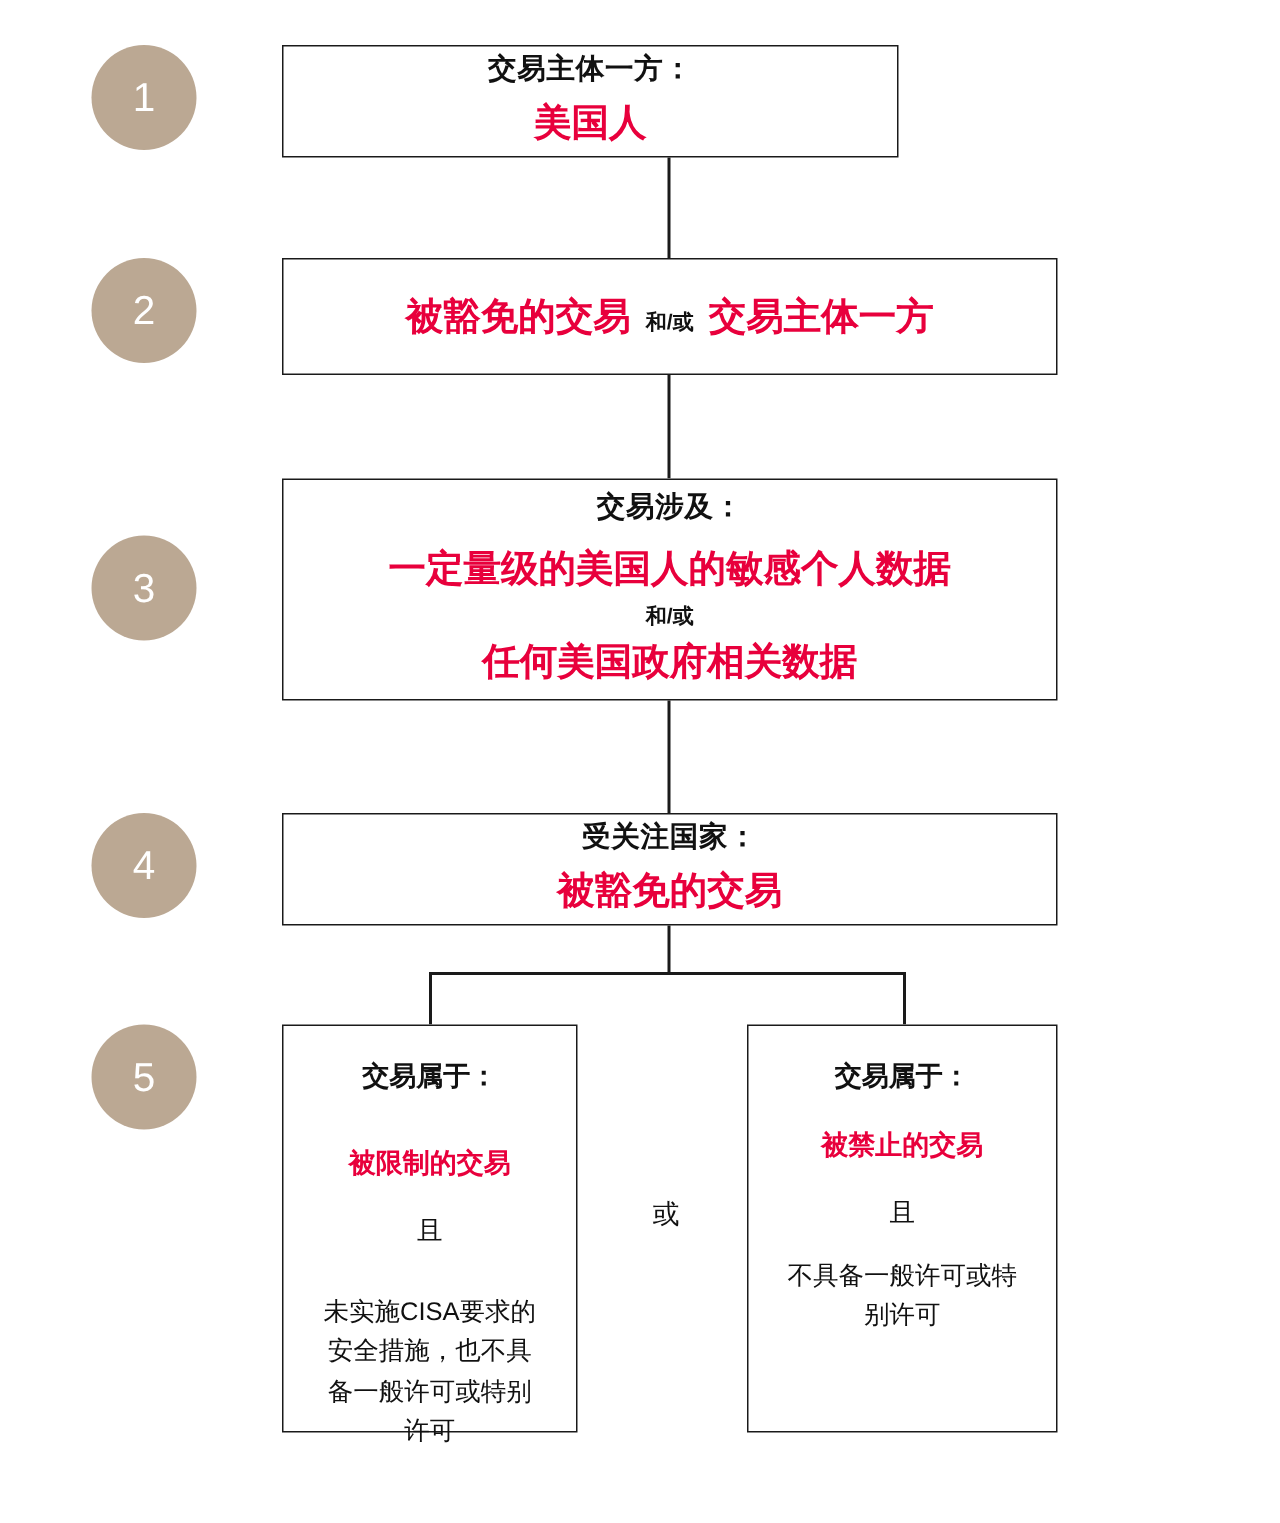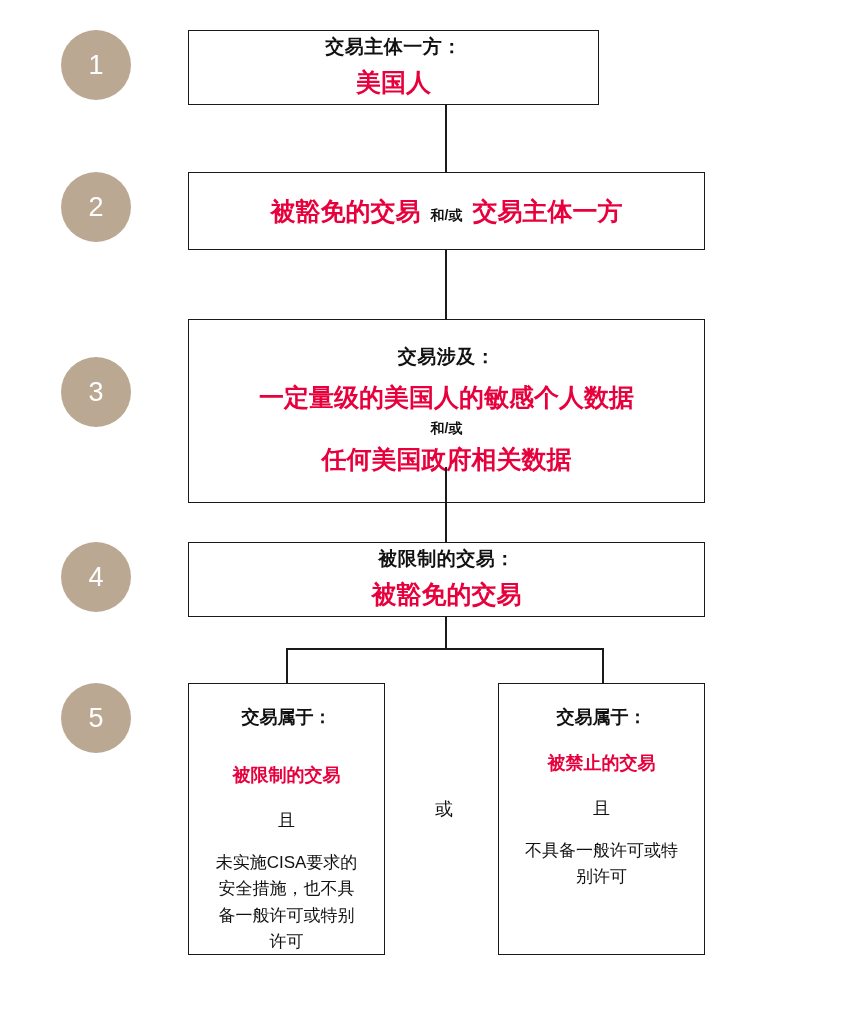--- a/index.html
+++ b/index.html
@@ -138,44 +138,44 @@
   <div class="box" style="left:188px; top:172px; width:517px; height:78px;">
     <div style="display:flex; align-items:baseline; gap:10px;">
       <span class="red">被豁免的交易</span>
       <span class="black-mid">和/或</span>
       <span class="red">交易主体一方</span>
     </div>
   </div>
 
   <div class="vline" style="left:445px; top:250px; height:69px;"></div>
 
-  <div class="box" style="left:188px; top:319px; width:517px; height:184px; justify-content:center;">
+  <div class="box" style="left:188px; top:319px; width:517px; height:148px; justify-content:center;">
     <div class="title-line" style="margin-bottom:6px;">交易涉及：</div>
     <div class="red">一定量级的美国人的敏感个人数据</div>
     <div class="black-mid">和/或</div>
     <div class="red">任何美国政府相关数据</div>
   </div>
 
   <div class="vline" style="left:445px; top:467px; height:75px;"></div>
 
   <div class="box" style="left:188px; top:542px; width:517px; height:75px;">
-    <div class="title-line">被限制的交易：</div>
+    <div class="title-line">受关注国家：</div>
     <div class="red">被豁免的交易</div>
   </div>
 
   <div class="vline" style="left:445px; top:617px; height:33px;"></div>
   <div class="hline" style="left:286px; top:648px; width:318px;"></div>
   <div class="vline" style="left:286px; top:648px; height:35px;"></div>
   <div class="vline" style="left:602px; top:648px; height:35px;"></div>
 
   <div class="box" style="left:188px; top:683px; width:197px; height:272px; justify-content:flex-start; padding-top:20px;">
     <div class="bold-sm">交易属于：</div>
     <div class="red-sm" style="margin-top:30px;">被限制的交易</div>
     <div class="plain" style="margin-top:18px;">且</div>
-    <div class="plain" style="margin-top:16px; width:152px;">未实施CISA要求的安全措施，也不具备一般许可或特别许可</div>
+    <div class="plain" style="margin-top:28px; width:152px;">未实施CISA要求的安全措施，也不具备一般许可或特别许可</div>
   </div>
 
   <div class="or-label" style="left:435px; top:797px;">或</div>
 
   <div class="box" style="left:498px; top:683px; width:207px; height:272px; justify-content:flex-start; padding-top:20px;">
     <div class="bold-sm">交易属于：</div>
     <div class="red-sm" style="margin-top:18px;">被禁止的交易</div>
     <div class="plain" style="margin-top:18px;">且</div>
     <div class="plain" style="margin-top:16px; width:160px;">不具备一般许可或特别许可</div>
   </div>

